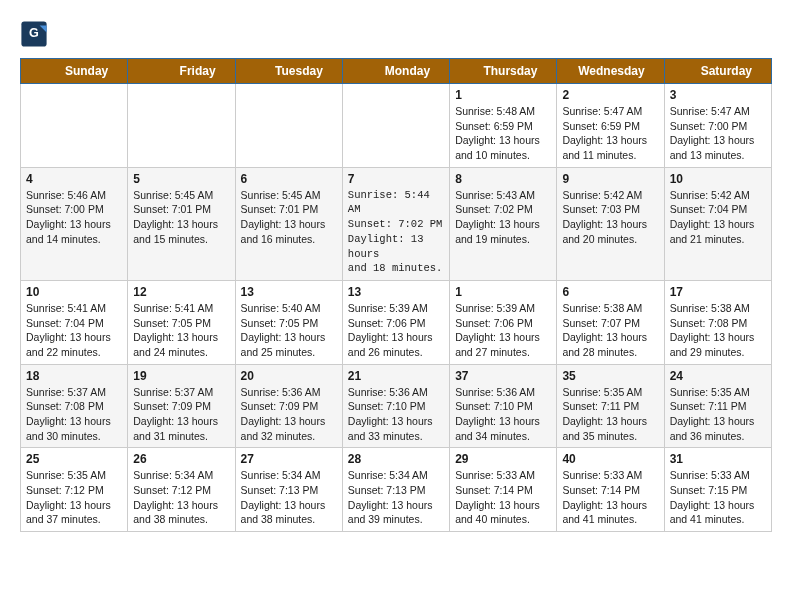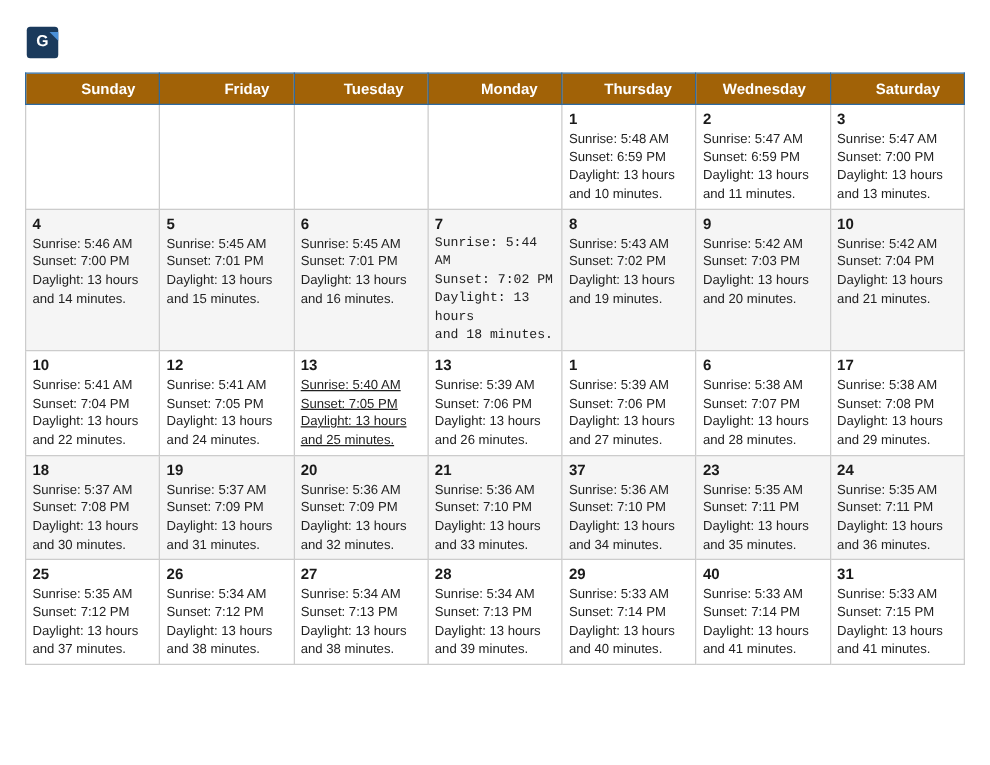--- a/index.html
+++ b/index.html
@@ -205,21 +205,21 @@
         </td>
         <td>
           <div class="day-number">12</div>
           <div class="day-info" style="white-space: pre-line;">Sunrise: 5:41 AM
 Sunset: 7:05 PM
 Daylight: 13 hours
 and 24 minutes.</div>
         </td>
         <td>
           <div class="day-number">13</div>
-          <div class="day-info" style="white-space: pre-line; text-decoration: underline;">Sunrise: 5:40 AM
+          <div class="day-info" style="white-space: pre-line;">Sunrise: 5:40 AM
 Sunset: 7:05 PM
 Daylight: 13 hours
 and 25 minutes.</div>
         </td>
         <td>
           <div class="day-number">13</div>
           <div class="day-info" style="white-space: pre-line;">Sunrise: 5:39 AM
 Sunset: 7:06 PM
 Daylight: 13 hours
 and 26 minutes.</div>
@@ -276,21 +276,21 @@
 and 33 minutes.</div>
         </td>
         <td>
           <div class="day-number">37</div>
           <div class="day-info" style="white-space: pre-line;">Sunrise: 5:36 AM
 Sunset: 7:10 PM
 Daylight: 13 hours
 and 34 minutes.</div>
         </td>
         <td>
-          <div class="day-number">23</div>
+          <div class="day-number">35</div>
           <div class="day-info" style="white-space: pre-line;">Sunrise: 5:35 AM
 Sunset: 7:11 PM
 Daylight: 13 hours
 and 35 minutes.</div>
         </td>
         <td>
           <div class="day-number">24</div>
           <div class="day-info" style="white-space: pre-line;">Sunrise: 5:35 AM
 Sunset: 7:11 PM
 Daylight: 13 hours

